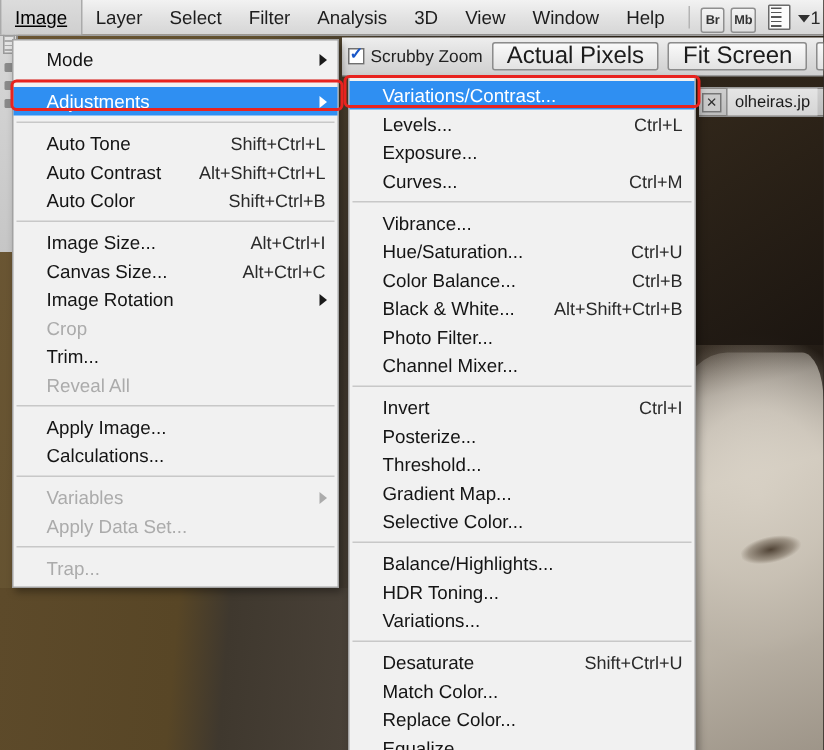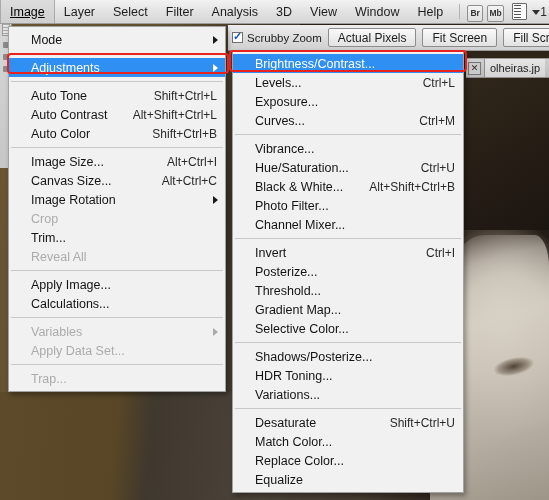--- a/index.html
+++ b/index.html
@@ -111,21 +111,21 @@
   }
   #scrubby-box::after {
     content:"✓"; position:absolute; left:0px; top:-3px;
     font-size:11px; color:#1a57c8; font-weight:bold; line-height:13px;
   }
   .opt-label { font-size:11.5px; color:#222; white-space:nowrap; }
   .opt-btn {
     height:19px; padding:0 9px; display:flex; align-items:center;
     background: linear-gradient(#fafafa, #e2e2e2);
     border:1px solid #8c8c8c; border-radius:2px;
-    font-size:12px; color:#1c1c1c; white-space:nowrap;
+    font-size:16px; color:#1c1c1c; white-space:nowrap;
   }
 
   
   #tabbar {
     position:absolute; left:466px; top:58px; width:83px; height:20px;
     background: linear-gradient(#cfcfcf, #bdbdbd);
     border-top:1px solid #9a9a9a; border-bottom:1px solid #8e8e8e;
     display:flex; align-items:center; gap:3px; padding-left:2px;
     overflow:hidden;
   }
@@ -293,21 +293,21 @@
       <span>Apply Data Set...</span>
     </div>
     <div class="sep"></div>
     <div class="mi disabled">
       <span>Trap...</span>
     </div>
   </div>
 
 <div class="menu-panel" id="adjust-menu">
     <div class="mi hl">
-      <span>Brightness/Contrast...</span>
+      <span>Variations/Contrast...</span>
     </div>
     <div class="mi">
       <span>Levels...</span>
       <span class="sc">Ctrl+L</span>
     </div>
     <div class="mi">
       <span>Exposure...</span>
     </div>
     <div class="mi">
       <span>Curves...</span>
@@ -315,20 +315,24 @@
     </div>
     <div class="sep"></div>
     <div class="mi">
       <span>Vibrance...</span>
     </div>
     <div class="mi">
       <span>Hue/Saturation...</span>
       <span class="sc">Ctrl+U</span>
     </div>
     <div class="mi">
+      <span>Color Balance...</span>
+      <span class="sc">Ctrl+B</span>
+    </div>
+    <div class="mi">
       <span>Black &amp; White...</span>
       <span class="sc">Alt+Shift+Ctrl+B</span>
     </div>
     <div class="mi">
       <span>Photo Filter...</span>
     </div>
     <div class="mi">
       <span>Channel Mixer...</span>
     </div>
     <div class="sep"></div>
@@ -343,21 +347,21 @@
       <span>Threshold...</span>
     </div>
     <div class="mi">
       <span>Gradient Map...</span>
     </div>
     <div class="mi">
       <span>Selective Color...</span>
     </div>
     <div class="sep"></div>
     <div class="mi">
-      <span>Shadows/Posterize...</span>
+      <span>Balance/Highlights...</span>
     </div>
     <div class="mi">
       <span>HDR Toning...</span>
     </div>
     <div class="mi">
       <span>Variations...</span>
     </div>
     <div class="sep"></div>
     <div class="mi">
       <span>Desaturate</span>

